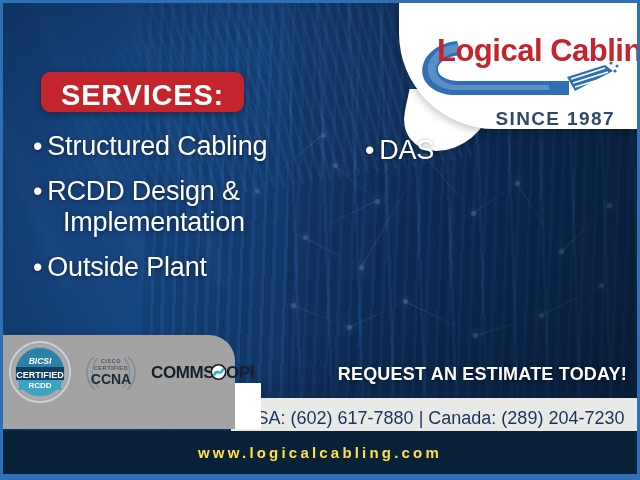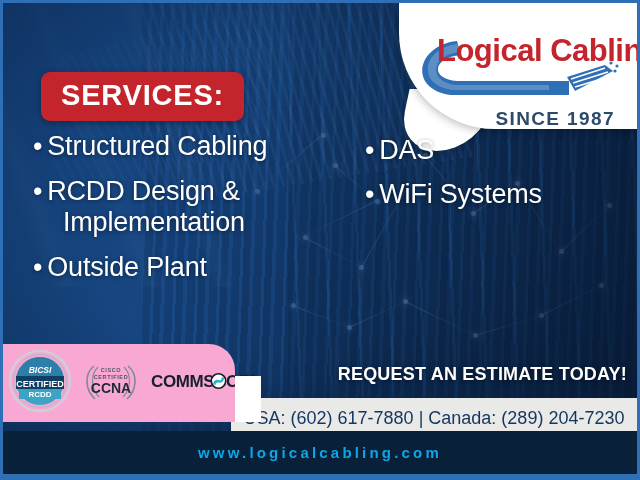--- a/index.html
+++ b/index.html
@@ -127,21 +127,21 @@
     font-size:19px; font-weight:600; letter-spacing:1.4px;
     color:#2e4a6b;
     font-family:"Liberation Sans", sans-serif;
   }
 
   
   .svc-badge {
     position:absolute; left:38px; top:69px;
     background:#c4242c;
     border-radius:9px;
-    padding:7px 20px 9px 20px;
+    padding:7px 20px 0 20px;
     box-shadow:0 2px 7px rgba(0,0,0,.35);
   }
   .svc-badge span {
     color:#fff; font-size:29px; font-weight:bold;
     letter-spacing:.8px;
     font-family:"Liberation Sans", sans-serif;
   }
 
   .cols { position:absolute; left:0; top:128px; width:640px; }
   .col-left { position:absolute; left:30px; top:0; width:330px; }
@@ -156,23 +156,23 @@
     text-shadow:0 1px 4px rgba(0,0,0,.45);
     font-family:"Liberation Sans", sans-serif;
     letter-spacing:-0.2px;
   }
   .item .bul { margin-right:5px; }
   .item .ind { display:block; padding-left:30px; }
   .col-right .item { margin-bottom:12px; }
 
   
   .badges-panel {
-    position:absolute; left:-4px; bottom:55px;
-    width:236px; height:78px;
-    background:#f9a8d4;
+    position:absolute; left:-4px; bottom:48px;
+    width:236px; height:94px;
+    background:#a3a3a3;
     border-radius:0 26px 0 0;
     z-index:5;
   }
   .badges-panel::after{
     content:""; position:absolute; right:-26px; bottom:0;
     width:26px; height:46px; background:#ffffff;
     border-radius:0 0 0 0;
   }
   .badges-row {
     position:absolute; left:10px; top:6px;
@@ -200,21 +200,21 @@
 
   
   .footer {
     position:absolute; left:0; right:0; bottom:0; height:46px;
     background:#092039;
     display:flex; align-items:center; justify-content:center;
     z-index:6;
     border-bottom:3px solid #2f6fb5;
   }
   .footer span {
-    color:#0ea5e9; font-size:15px; font-weight:bold;
+    color:#fde047; font-size:15px; font-weight:bold;
     letter-spacing:3.2px;
     font-family:"Liberation Sans", sans-serif;
   }
 </style>
 </head>
 <body>
 
 <div class="poster">
 
   <div class="bg">
@@ -306,23 +306,20 @@
         <span class="bul">•</span><span>Outside Plant</span>
       </div>
 
     </div>
 
     <div class="col-right">
 
       <div class="item">
         <span class="bul">•</span><span>DAS</span>
       </div>
-      <div class="item">
-        <span class="bul">•</span><span>WiFi Systems</span>
-      </div>
 
     </div>
   </div>
 
   <div class="badges-panel">
     <div class="badges-row">
 
       <svg width="62" height="62" viewBox="0 0 62 62">
         <circle cx="31" cy="31" r="30" fill="none" stroke="#c9d3da" stroke-width="2"></circle>
         <circle cx="31" cy="31" r="26.5" fill="none" stroke="#aebcc6" stroke-width="1"></circle>

